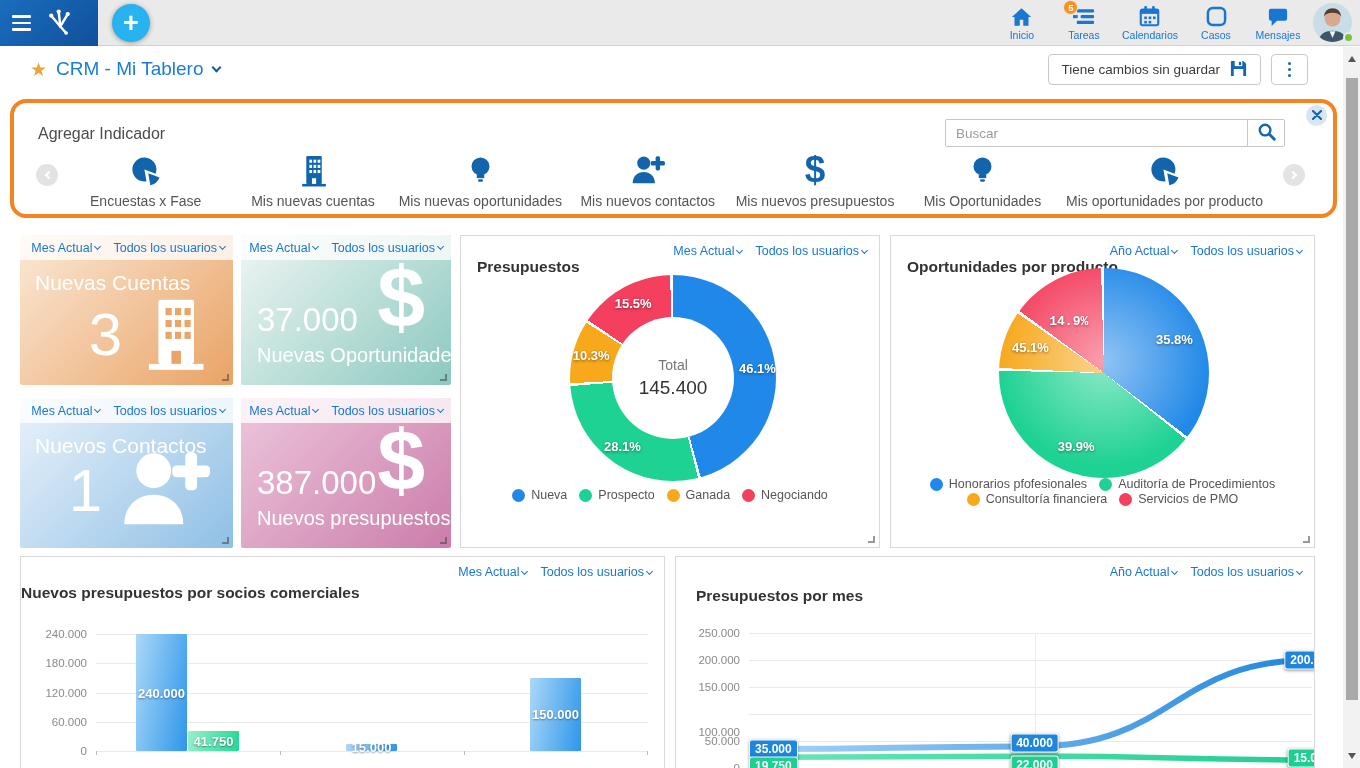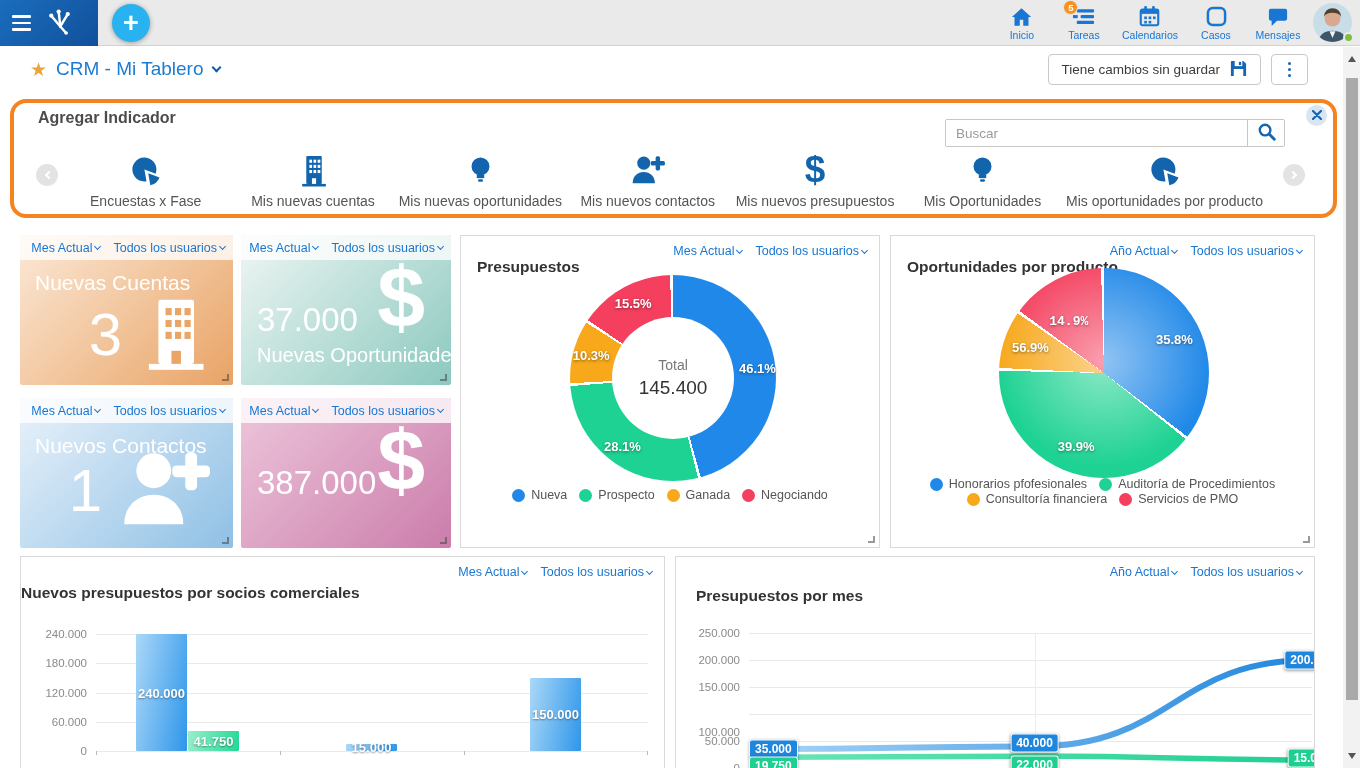--- a/index.html
+++ b/index.html
@@ -36,21 +36,21 @@
 
 .vscroll{position:absolute;right:0;top:47px;width:17px;height:721px;background:#f2f2f2}
 .vs-up,.vs-down{position:absolute;left:0;width:17px;height:14px;display:flex;align-items:center;justify-content:center;cursor:pointer}
 .vs-up{top:5px}.vs-down{bottom:5px}
 .vs-up i{border-left:4.5px solid transparent;border-right:4.5px solid transparent;border-bottom:6px solid #555}
 .vs-down i{border-left:4.5px solid transparent;border-right:4.5px solid transparent;border-top:6px solid #555}
 .vs-thumb{position:absolute;top:31px;left:2.5px;width:12px;height:622px;background:#a9a9a9;cursor:pointer}
 
 
 .add-panel{position:absolute;left:10px;top:99px;width:1327px;height:119px;border:4px solid #f5831f;border-radius:16px;background:#fff}
-.panel-title{position:absolute;left:24px;top:6px;font-size:16px;font-weight:bold;color:#4c4c4c}
+.panel-title{position:absolute;left:24px;top:22px;font-size:16px;font-weight:normal;color:#4c4c4c}
 .search-group{position:absolute;right:48px;top:16px;display:flex;height:28px;width:340px;border:1px solid #c6c6c6;border-radius:2px;background:#86efac}
 .search-input{flex:1;border:none;outline:none;padding:0 10px;font-size:13.5px;color:#333;font-family:inherit;min-width:0}
 .search-input::placeholder{color:#9a9a9a}
 .search-btn{width:37px;border:none;border-left:1px solid #c6c6c6;display:flex;align-items:center;justify-content:center;background:#fff;cursor:pointer}
 .panel-close{position:absolute;right:6px;top:2px;width:21px;height:21px;border:none;border-radius:50%;background:#d9e6f1;display:flex;align-items:center;justify-content:center;cursor:pointer}
 .car-arrow{position:absolute;top:61px;width:22px;height:22px;border:none;border-radius:50%;background:#e3e3e3;display:flex;align-items:center;justify-content:center;cursor:pointer}
 .car-left{left:22px}.car-right{right:28px}
 .car-arrow .chev{border-color:#fff;width:6px;height:6px;margin:0}
 .car-left .chev{transform:rotate(135deg);margin-left:3px}
 .car-right .chev{transform:rotate(-45deg);margin-right:3px}
@@ -439,20 +439,21 @@
         <span>Mes Actual</span>
         <span class="chev chev-s"></span>
       </span>
     <span class="filter">
         <span>Todos los usuarios</span>
         <span class="chev chev-s"></span>
       </span>
   </div>
   <span class="kpi-dollar">$</span>
   <div class="kpi-value">387.000</div>
+  <div class="kpi-sub">Nuevos presupuestos</div>
   <span class="resize-h"></span>
 </div>
 
 <div class="chart-card donut-card">
   <div class="card-filters">
     <span class="filter">
         <span>Mes Actual</span>
         <span class="chev chev-s"></span>
       </span>
     <span class="filter">
@@ -500,21 +501,21 @@
       </span>
     <span class="filter">
         <span>Todos los usuarios</span>
         <span class="chev chev-s"></span>
       </span>
   </div>
   <h3 class="card-title">Oportunidades por producto</h3>
   <div class="pie" style="background: conic-gradient(rgb(32, 136, 232) 0%, rgb(32, 136, 232) 35.3858%, rgb(255, 255, 255) 35.3858%, rgb(255, 255, 255) 35.8358%, rgb(29, 210, 146) 35.8358%, rgb(29, 210, 146) 75.3258%, rgb(255, 255, 255) 75.3258%, rgb(255, 255, 255) 75.7758%, rgb(247, 168, 27) 75.7758%, rgb(247, 168, 27) 84.6351%, rgb(255, 255, 255) 84.6351%, rgb(255, 255, 255) 85.0851%, rgb(244, 63, 94) 85.0851%, rgb(244, 63, 94) 99.55%, rgb(255, 255, 255) 99.55%, rgb(255, 255, 255) 100%);">
       <span class="pct-label" style="left: 175.404px; top: 71.4257px;">35.8%</span>
       <span class="pct-label" style="left: 77.1733px; top: 177.868px;">39.9%</span>
-      <span class="pct-label" style="left: 31.4965px; top: 78.8995px;">56.9%</span>
+      <span class="pct-label" style="left: 31.4965px; top: 78.8995px;">45.1%</span>
       <span class="pct-label" style="left: 69.7746px; top: 53px; font-family: Liberation Mono, monospace;">14.9%</span>
     </div>
   <div class="legend pie-legend">
       <span class="legend-item">
         <span class="legend-dot" style="background: rgb(32, 136, 232);"></span>
         <span>Honorarios pfofesionales</span>
       </span>
       <span class="legend-item">
         <span class="legend-dot" style="background: rgb(29, 210, 146);"></span>
         <span>Auditoría de Procedimientos</span>

